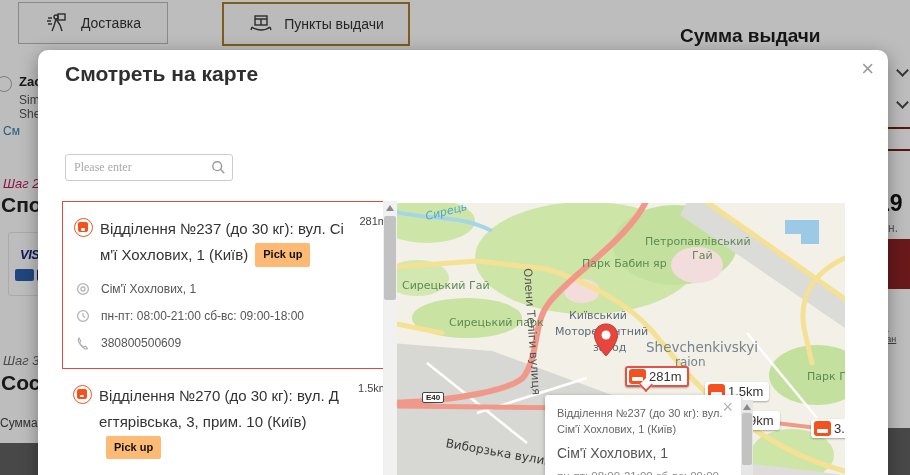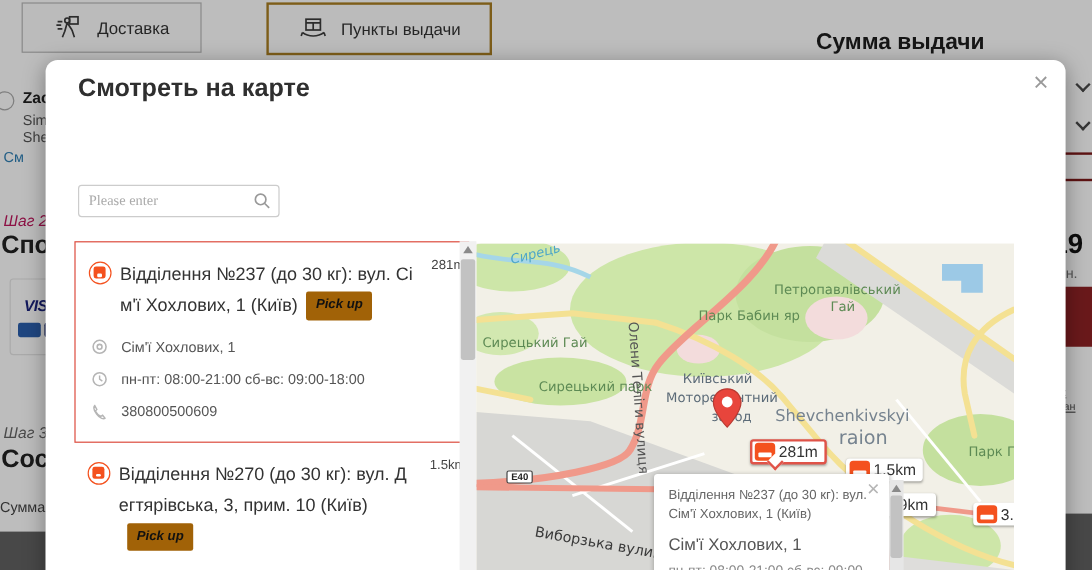--- a/index.html
+++ b/index.html
@@ -24,21 +24,21 @@
 
   
   #list { position:absolute; left:24px; top:151px; width:329px; }
   .card { position:relative; padding:14px 46px 6px 37px; }
   .card.selected { border:1px solid #dd4b3e; }
   .card.plain { border-bottom:1px solid #e4e4e4; }
   .locker { position:absolute; left:11px; top:16px; width:19px; height:19px; border:1.5px solid #f4511e; border-radius:50%; }
   .locker::after { content:""; position:absolute; left:3px; top:3px; width:10px; height:10px; background:#f4511e; border-radius:2px; }
   .locker::before { content:""; position:absolute; left:6px; top:9px; width:4px; height:2.5px; background:#fff; z-index:1; border-radius:1px; }
   .itm-title { font-size:15px; line-height:1.75; color:#333; word-break:break-all; }
-  .badge { display:inline-block; background:#a16207; color:#111; font-style:italic; font-weight:700; font-size:11px; padding:2px 8px; border-radius:2px; margin-left:7px; vertical-align:2px; word-break:normal; }
+  .badge { display:inline-block; background:#fdba74; color:#111; font-weight:700; font-size:11px; padding:2px 8px; border-radius:2px; margin-left:7px; vertical-align:2px; word-break:normal; }
   .dist { position:absolute; right:3px; top:13px; font-size:11px; color:#444; }
   .drow { display:flex; align-items:center; gap:11px; margin:13px 0 0 -24px; font-size:12px; color:#555; }
   .drow svg { flex:0 0 auto; }
 
   
   .sbar { position:absolute; background:#f1f1f1; }
   .sthumb { position:absolute; left:1px; right:1px; background:#c2c2c2; border-radius:2px; }
   .tri-up { position:absolute; left:3px; top:4px; width:0; height:0; border-left:4px solid transparent; border-right:4px solid transparent; border-bottom:6px solid #8a8a8a; }
 
   
@@ -223,21 +223,21 @@
     <div class="mlabel green-t" style="left:248px;top:32px;">Петропавлівський</div>
     <div class="mlabel green-t" style="left:295px;top:46px;">Гай</div>
     <div class="mlabel green-t" style="left:137px;top:54px;margin-left:48px;">Парк Бабин яр</div>
     <div class="mlabel green-t" style="left:5px;top:76px;">Сирецький Гай</div>
     <div class="mlabel green-t" style="left:52px;top:113px;">Сирецький парк</div>
     <div class="mlabel" style="left:75px;top:118px;width:120px;font-size:11.5px;color:#555;transform:rotate(86deg);">Олени Теліги вулиця</div>
     <div class="mlabel gray-t" style="left:172px;top:106px;font-size:11px;color:#5c6b78;">Київський</div>
     <div class="mlabel gray-t" style="left:158px;top:122px;font-size:11px;color:#5c6b78;">Моторемонтний</div>
     <div class="mlabel gray-t" style="left:196px;top:138px;font-size:11px;color:#5c6b78;">завод</div>
     <div class="mlabel gray-t" style="left:249px;top:136px;font-size:13.5px;">Shevchenkivskyi</div>
-    <div class="mlabel gray-t" style="left:278px;top:152px;font-size:16px;margin-left:24px;">raion</div>
+    <div class="mlabel gray-t" style="left:278px;top:152px;font-size:12px;">raion</div>
     <div class="mlabel green-t" style="left:410px;top:167px;">Парк Пейзажна</div>
     <div class="mlabel" style="left:48px;top:243px;font-size:12px;color:#3a3a3a;transform:rotate(10deg);">Виборзька вулиця</div>
     <div class="e40">E40</div>
 
     <svg width="26" height="34" viewBox="0 0 26 34" style="position:absolute;left:196px;top:120px;z-index:3;">
       <path d="M13,1 C6.4,1 1.5,6 1.5,12.5 C1.5,21 13,33 13,33 C13,33 24.5,21 24.5,12.5 C24.5,6 19.6,1 13,1 Z" fill="#e8453c" stroke="#b93a32" stroke-width="1"></path>
       <circle cx="13" cy="12" r="4.5" fill="#fff"></circle>
     </svg>
 
     <div class="mk" id="mk-selected" style="left:228px;top:163px;z-index:5;">

